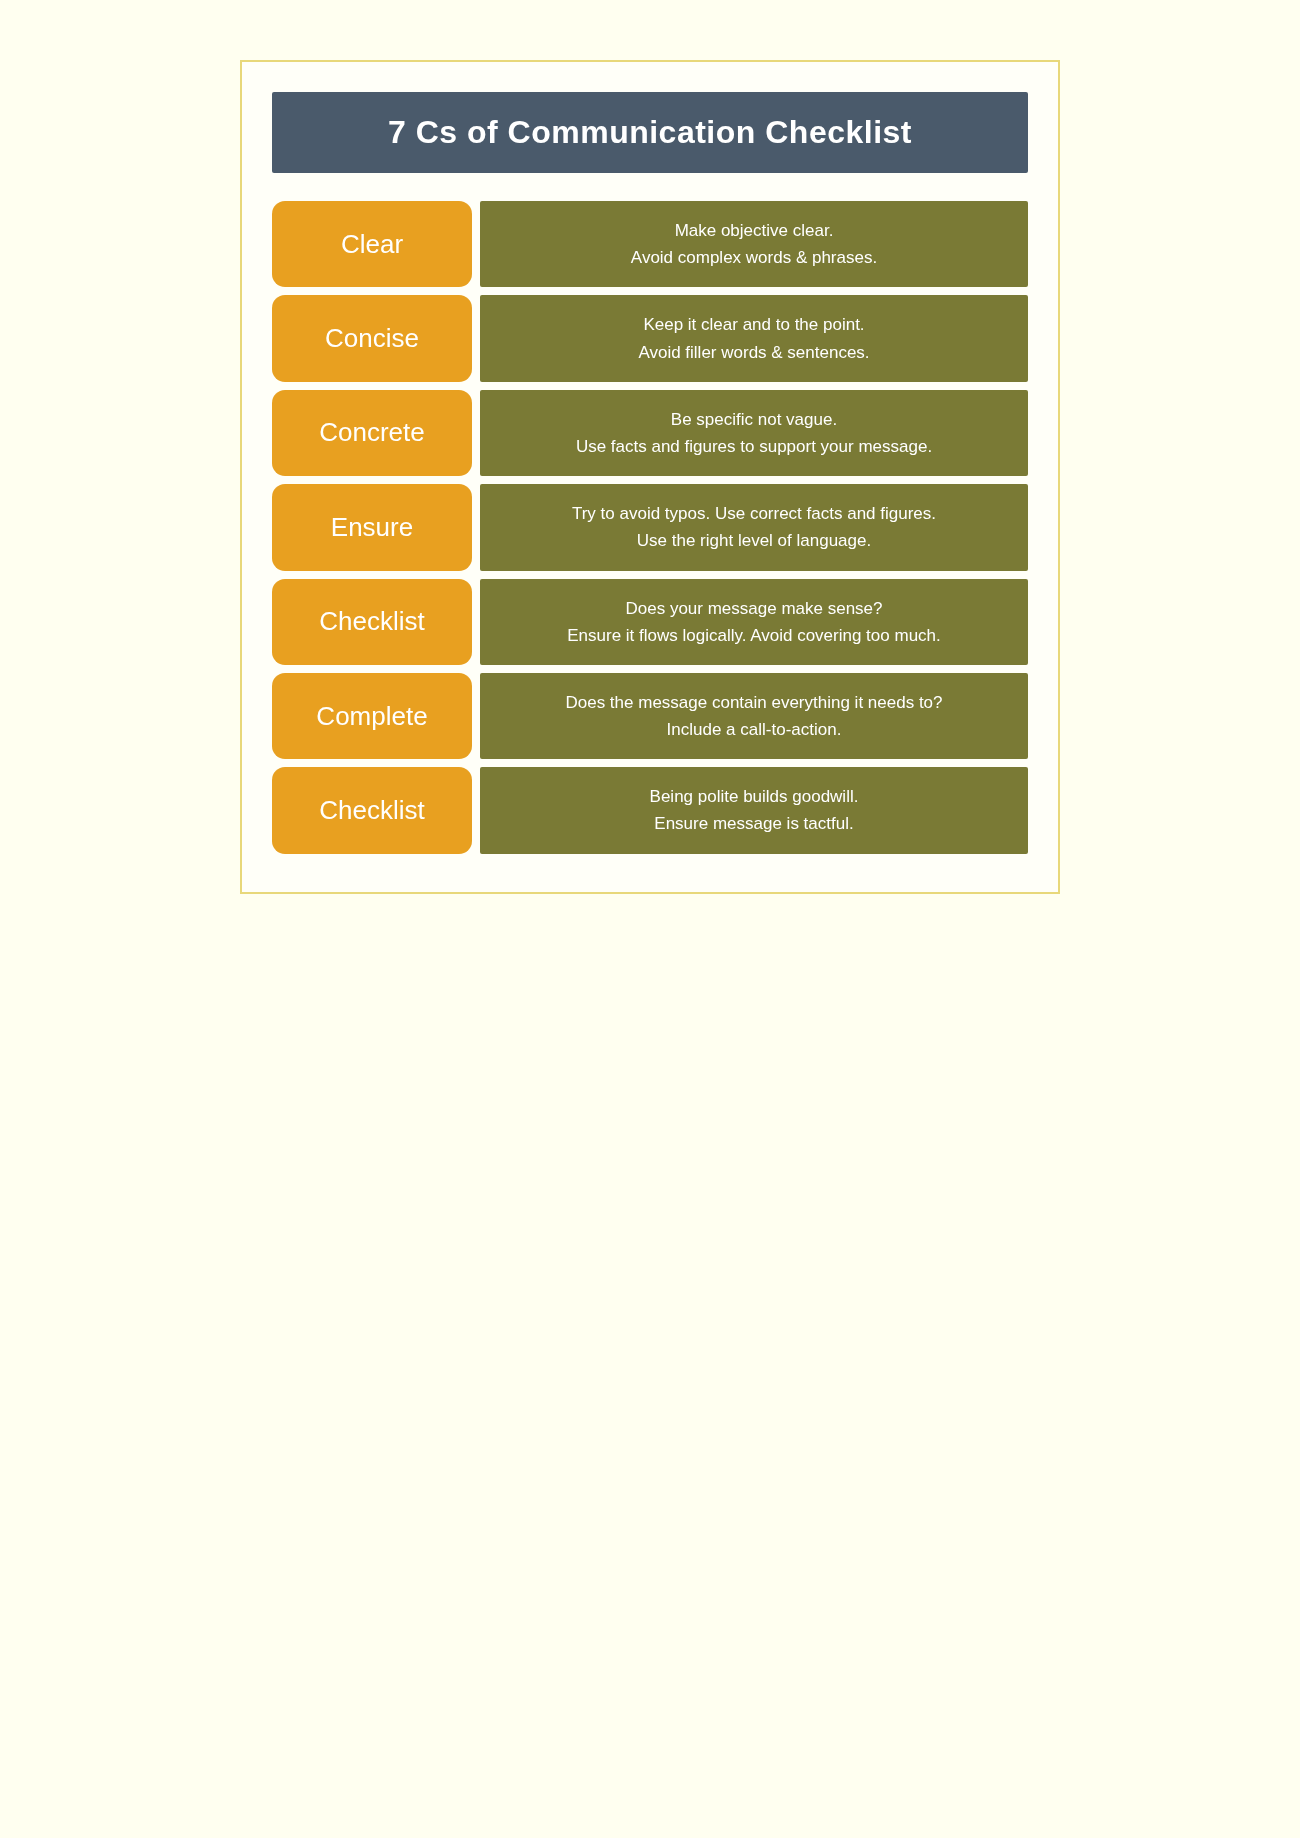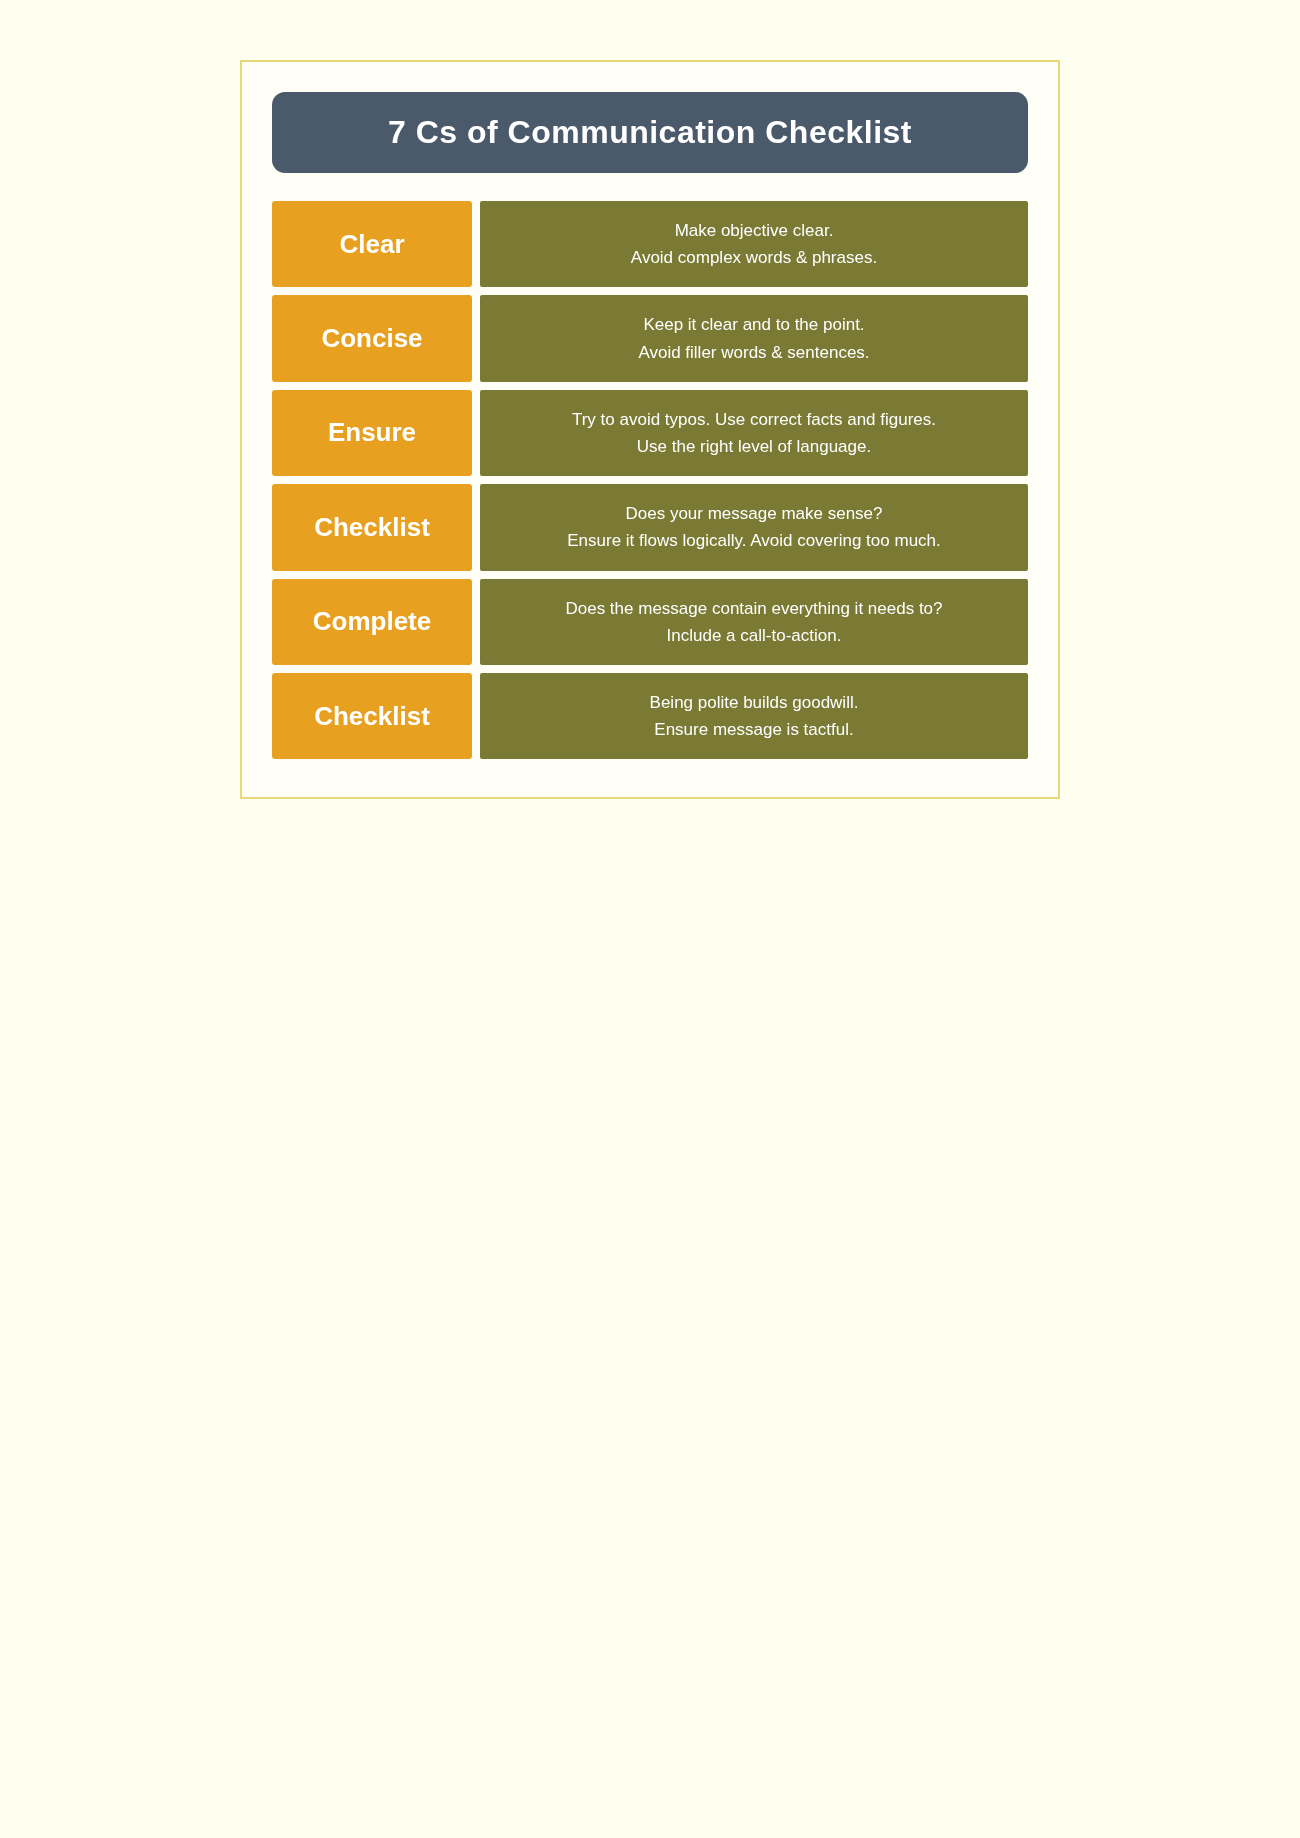--- a/index.html
+++ b/index.html
@@ -25,21 +25,21 @@
       background-color: #fffff8;
       padding: 30px;
     }
 
     .title-bar {
       background-color: #4a5a6b;
       color: #ffffff;
       text-align: center;
       padding: 22px 32px;
       margin-bottom: 20px;
-      border-radius: 13px;
+      border-radius: 2px;
     }
 
     .title-text {
       font-size: 32px;
       font-weight: bold;
       color: #ffffff;
       letter-spacing: 0.5px;
     }
 
     .checklist-table {
@@ -47,23 +47,23 @@
       border-collapse: separate;
       border-spacing: 0 8px;
     }
 
     .row-term {
       width: 200px;
       background-color: #e8a020;
       color: #ffffff;
       text-align: center;
       font-size: 26px;
-      font-weight: bold;
+      font-weight: normal;
       padding: 18px 10px;
-      border-radius: 3px;
+      border-radius: 13px;
       vertical-align: middle;
     }
 
     .row-desc {
       background-color: #7a7a35;
       color: #ffffff;
       text-align: center;
       font-size: 17px;
       line-height: 1.6;
       padding: 16px 20px;
@@ -90,20 +90,25 @@
           <td class="row-term">Clear</td>
           <td class="spacer-col"></td>
           <td class="row-desc">Make objective clear.<br>Avoid complex words &amp; phrases.</td>
         </tr>
         <tr>
           <td class="row-term">Concise</td>
           <td class="spacer-col"></td>
           <td class="row-desc">Keep it clear and to the point.<br>Avoid filler words &amp; sentences.</td>
         </tr>
         <tr>
+          <td class="row-term">Concrete</td>
+          <td class="spacer-col"></td>
+          <td class="row-desc">Be specific not vague.<br>Use facts and figures to support your message.</td>
+        </tr>
+        <tr>
           <td class="row-term">Ensure</td>
           <td class="spacer-col"></td>
           <td class="row-desc">Try to avoid typos. Use correct facts and figures.<br>Use the right level of language.</td>
         </tr>
         <tr>
           <td class="row-term">Checklist</td>
           <td class="spacer-col"></td>
           <td class="row-desc">Does your message make sense?<br>Ensure it flows logically. Avoid covering too much.</td>
         </tr>
         <tr>

